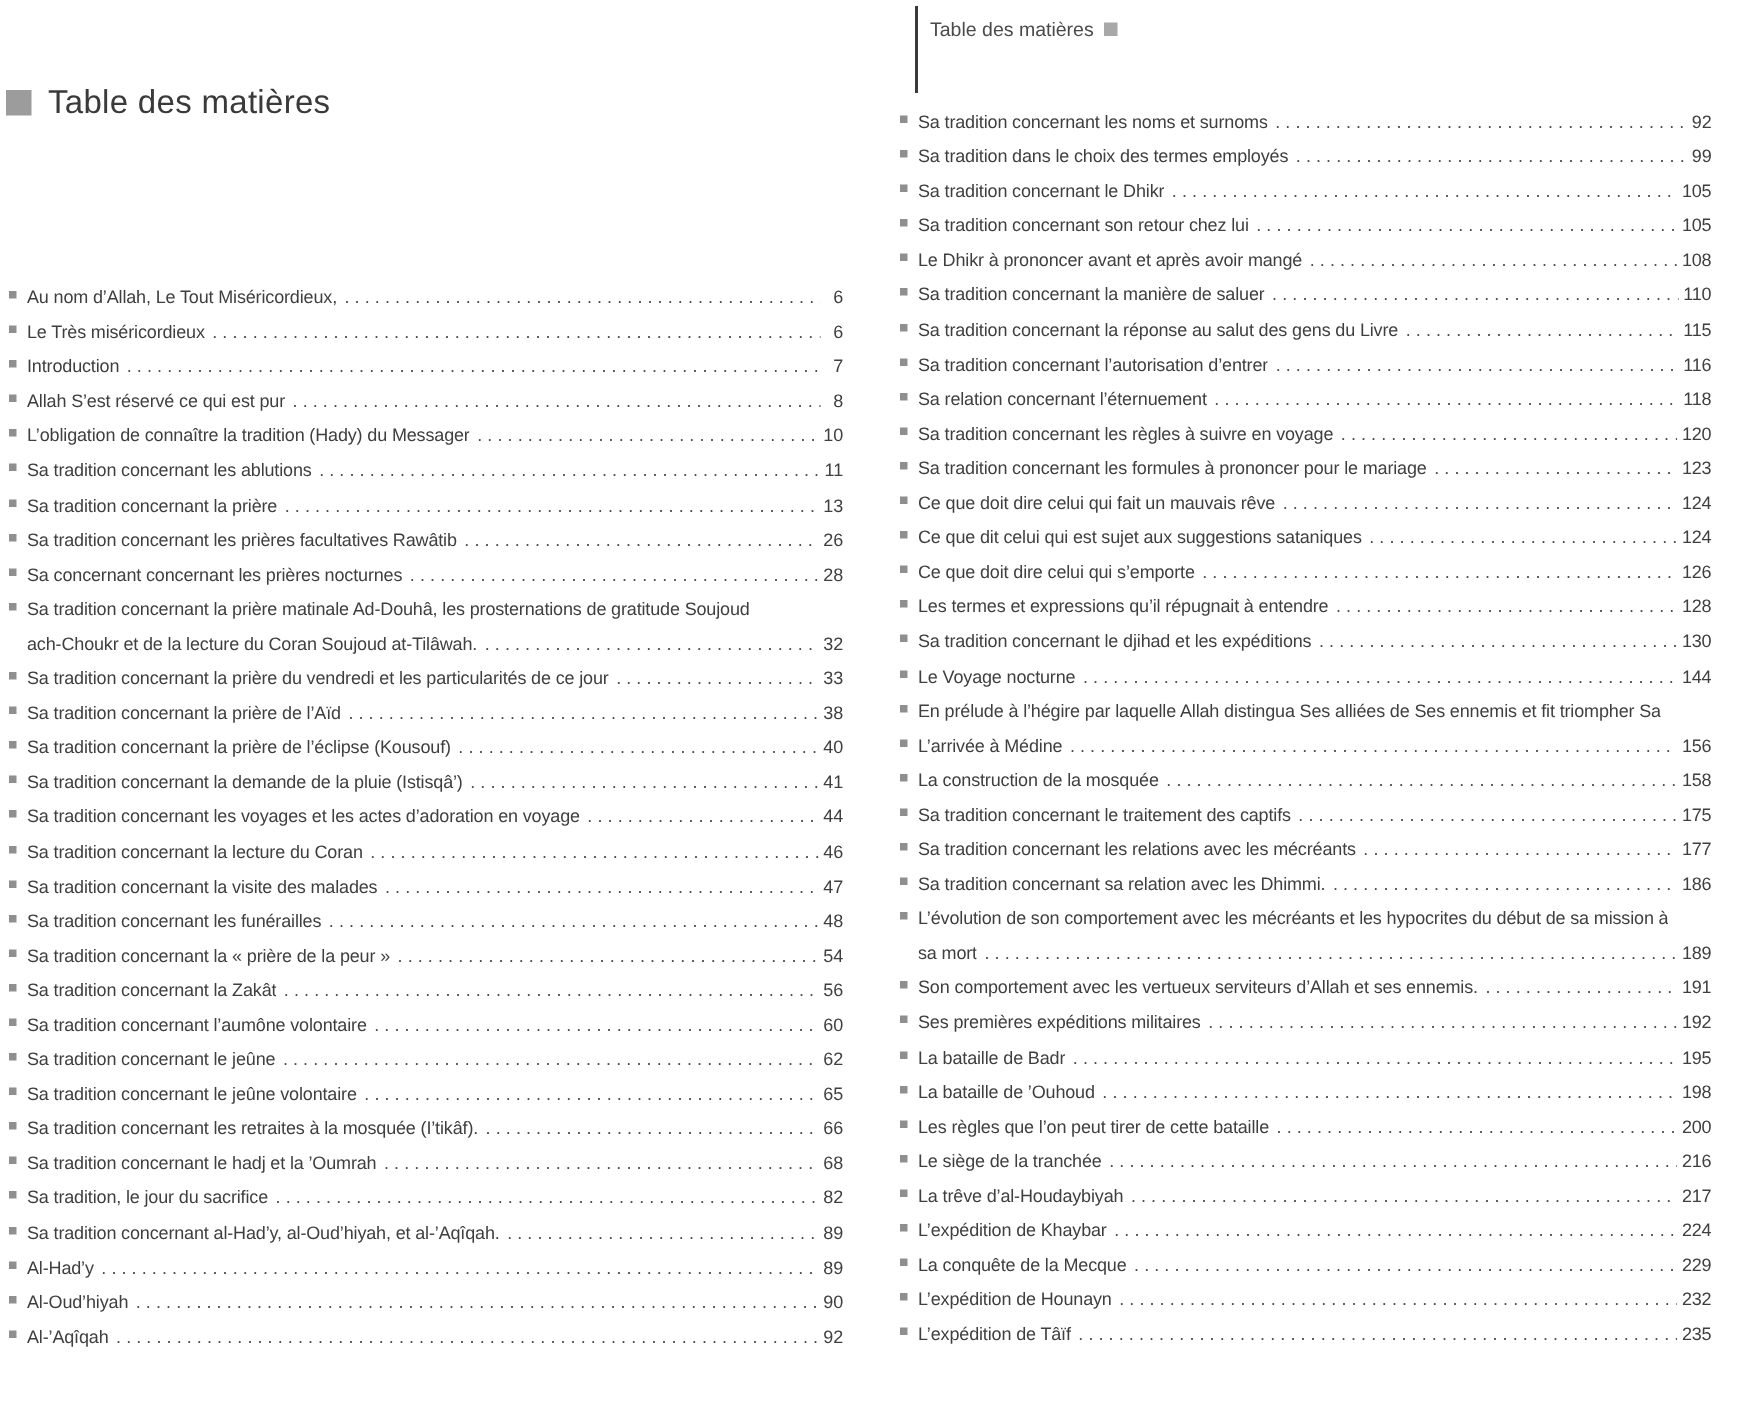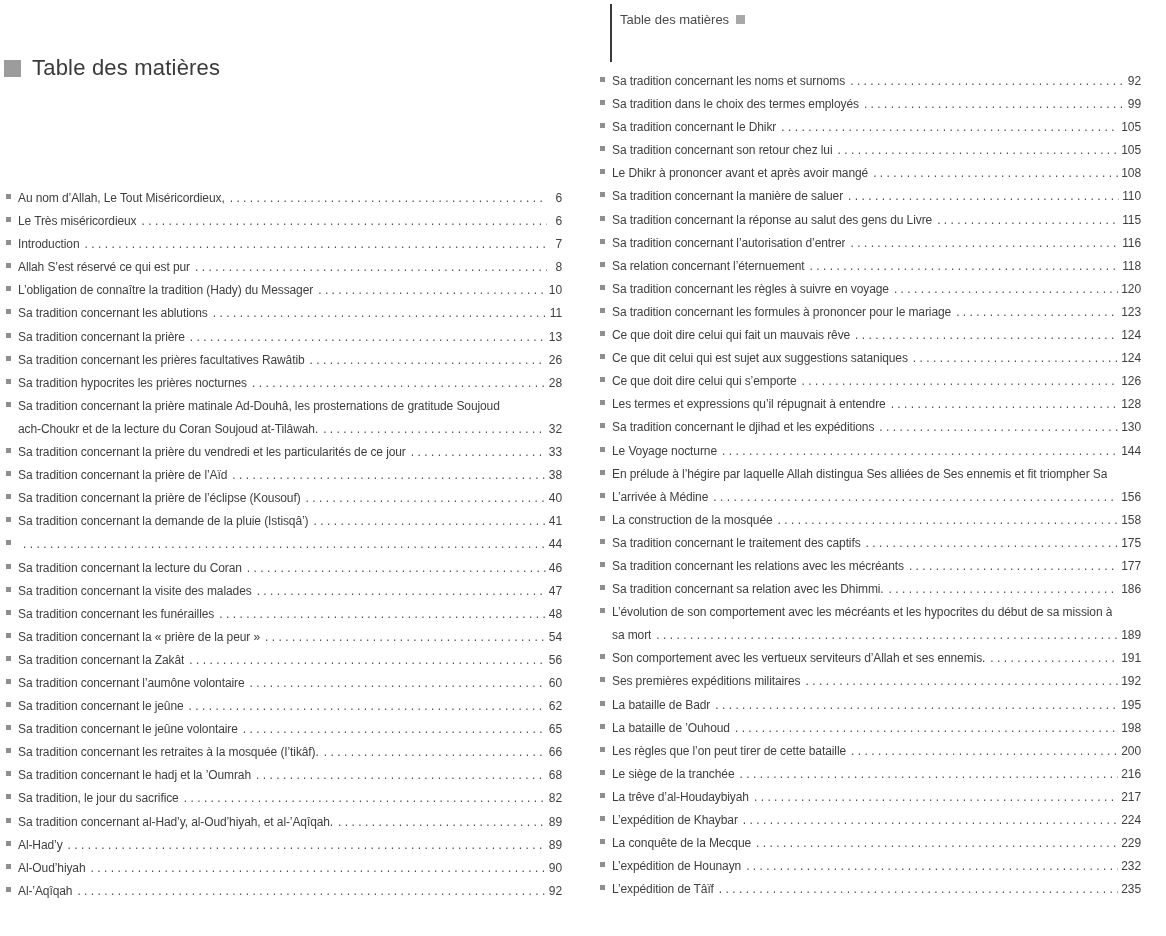--- a/index.html
+++ b/index.html
@@ -165,21 +165,21 @@
         <span class="pg">13</span>
       </div>
       <div class="entry">
         <span class="bullet"></span>
         <span class="lbl">Sa tradition concernant les prières facultatives Rawâtib</span>
         <span class="leader"></span>
         <span class="pg">26</span>
       </div>
       <div class="entry">
         <span class="bullet"></span>
-        <span class="lbl">Sa tradition hypocrites les prières nocturnes</span>
+        <span class="lbl">Sa concernant concernant les prières nocturnes</span>
         <span class="leader"></span>
         <span class="pg">28</span>
       </div>
       <div class="entry">
         <span class="bullet"></span>
         <span class="lbl">Sa tradition concernant la prière matinale Ad-Douhâ, les prosternations de gratitude Soujoud</span>
       </div>
       <div class="entry cont">
         <span class="lbl">ach-Choukr et de la lecture du Coran Soujoud at-Tilâwah.</span>
         <span class="leader"></span>
@@ -204,20 +204,21 @@
         <span class="pg">40</span>
       </div>
       <div class="entry">
         <span class="bullet"></span>
         <span class="lbl">Sa tradition concernant la demande de la pluie (Istisqâ’)</span>
         <span class="leader"></span>
         <span class="pg">41</span>
       </div>
       <div class="entry">
         <span class="bullet"></span>
+        <span class="lbl">Sa tradition concernant les voyages et les actes d’adoration en voyage</span>
         <span class="leader"></span>
         <span class="pg">44</span>
       </div>
       <div class="entry">
         <span class="bullet"></span>
         <span class="lbl">Sa tradition concernant la lecture du Coran</span>
         <span class="leader"></span>
         <span class="pg">46</span>
       </div>
       <div class="entry">

